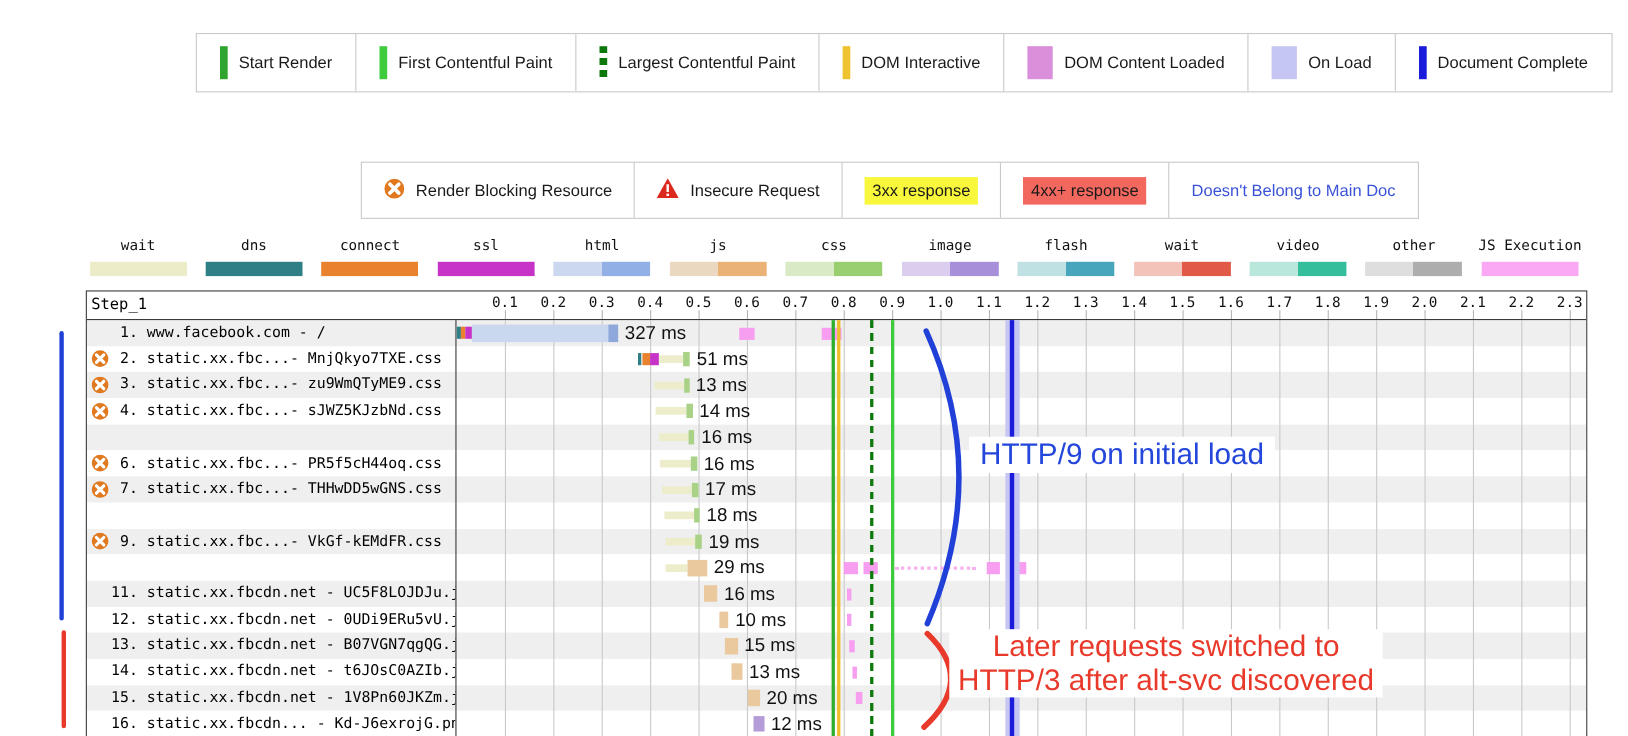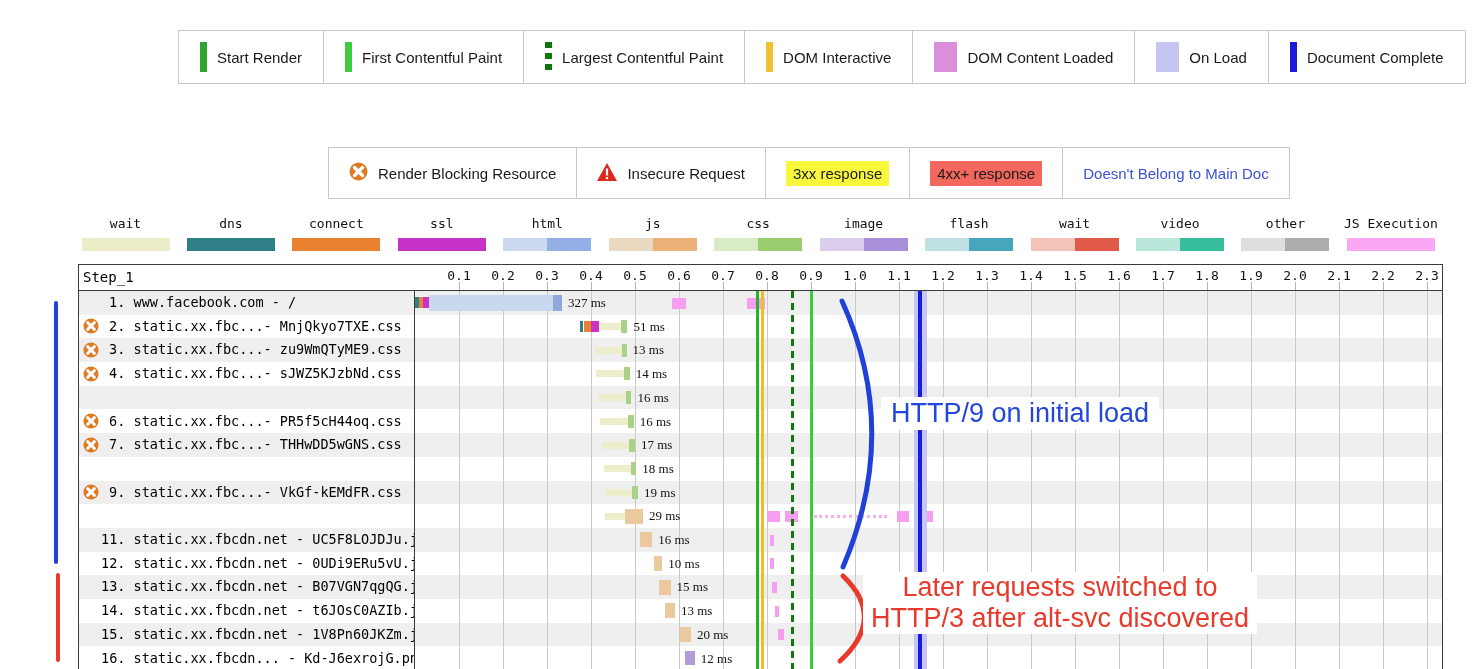--- a/index.html
+++ b/index.html
@@ -46,22 +46,22 @@
   #name-col{position:absolute;left:0;top:26px;width:335px;height:379px;overflow:hidden;}
   .name-row{position:absolute;left:0;width:335px;height:23.7px;line-height:23.7px;
       font-family:"DejaVu Sans Mono",monospace;font-size:13.5px;color:#000;white-space:nowrap;}
   .name-row .num{display:inline-block;width:3ch;text-align:right;margin-left:22px;}
   .rb-icon{position:absolute;left:4px;top:3.5px;width:16px;height:16px;}
   #chart{position:absolute;left:335px;top:26px;width:1028px;height:379px;
       border-left:1px solid #3a3a3a;overflow:hidden;}
   .gridline{position:absolute;top:0;width:1px;height:100%;background:#c9c9c9;z-index:1;}
   .evline{position:absolute;top:0;height:100%;z-index:4;}
   .bar-seg{position:absolute;z-index:3;}
-  .ms-label{position:absolute;z-index:3;font-family:Liberation Serif, serif;
-      font-size:13px;color:#111;line-height:23.7px;white-space:nowrap;}
+  .ms-label{position:absolute;z-index:3;font-family:Liberation Sans, sans-serif;
+      font-size:17px;color:#111;line-height:23.7px;white-space:nowrap;}
   .exec-mark{position:absolute;z-index:3;}
   .exec-dotted{position:absolute;z-index:3;border-top:3px dotted #f6b1ef;}
   #curves{position:absolute;left:0;top:0;width:1028px;height:379px;z-index:5;}
   .note{position:absolute;z-index:6;background:#fff;text-align:center;line-height:31px;}
   #http2-note{left:466px;top:106px;font-size:27px;padding:1px 10px;}
   #http3-note{left:448px;top:281px;font-size:27px;padding:0 8px;}
 
   
   #bracket-http2{position:absolute;left:54px;top:301px;width:4px;height:263px;border-radius:2px;}
   #bracket-http3{position:absolute;left:56px;top:573px;width:4px;height:89px;border-radius:2px;}

